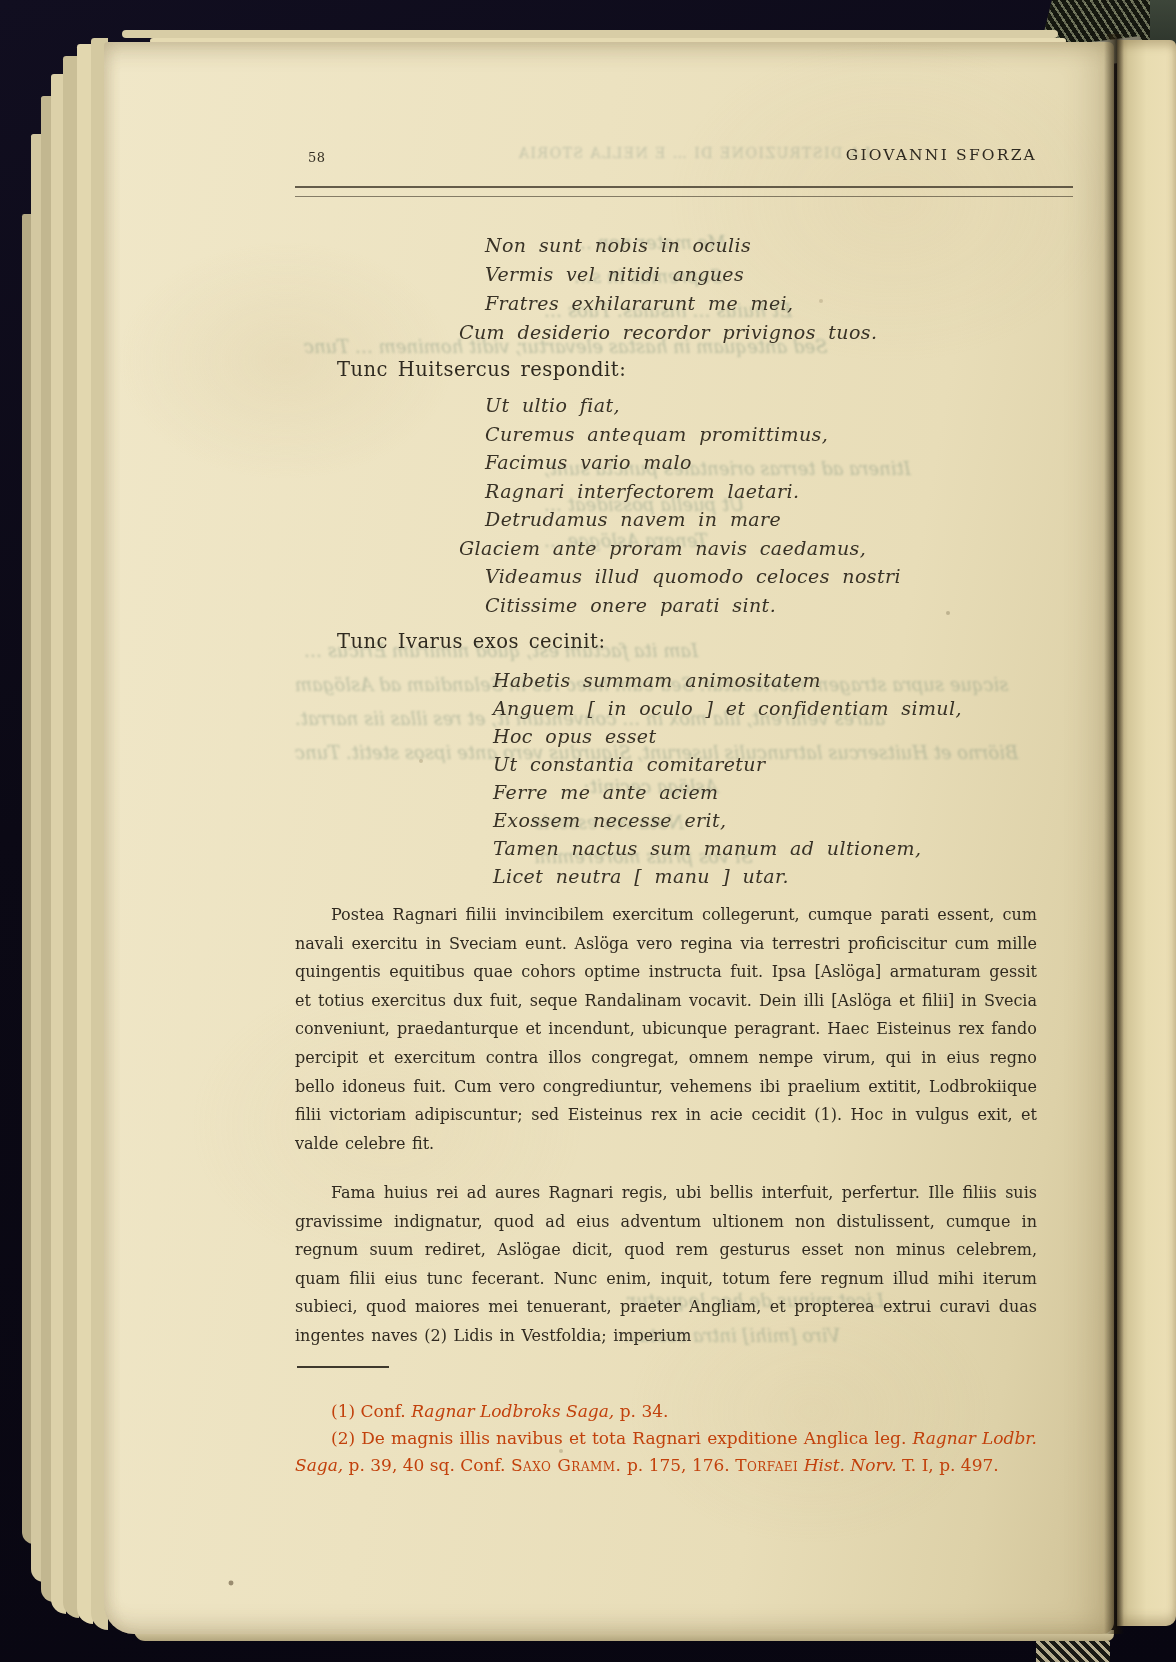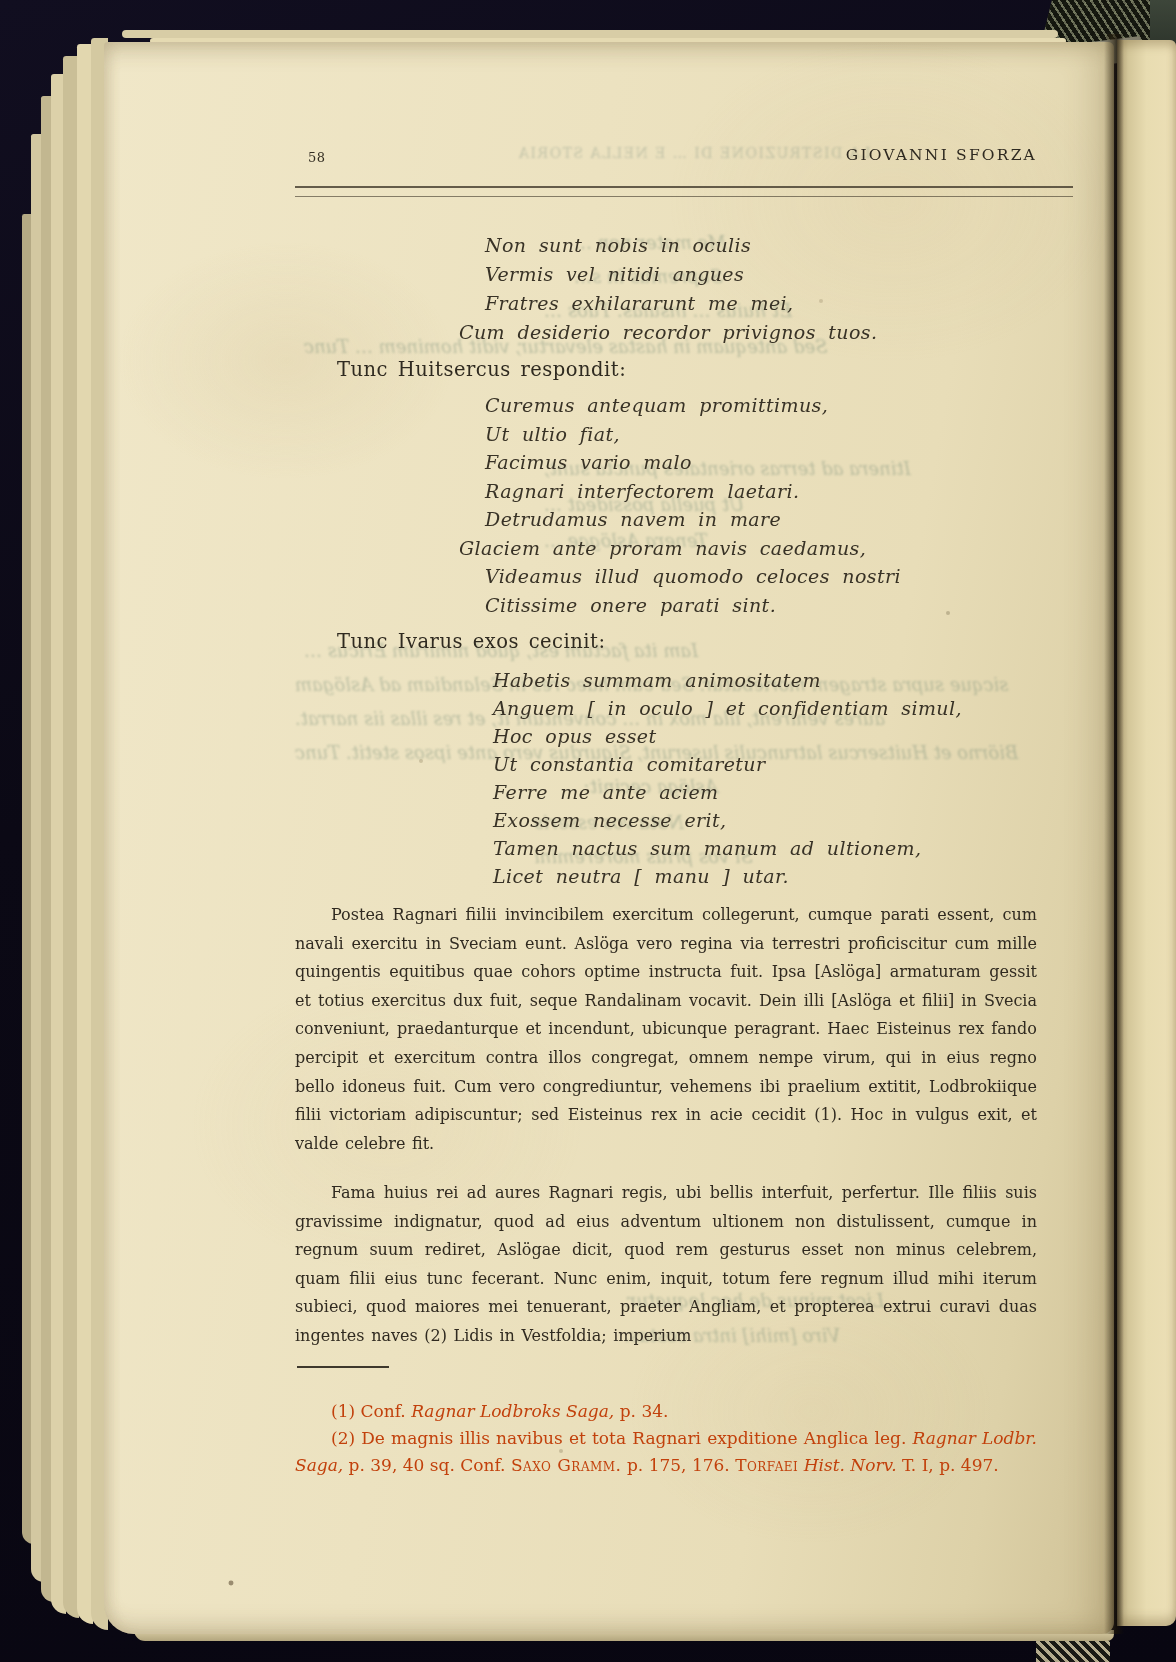--- a/index.html
+++ b/index.html
@@ -194,22 +194,22 @@
 
     <div class="abs poem poem-1">
       <div>Non sunt nobis in oculis</div>
       <div>Vermis vel nitidi angues</div>
       <div>Fratres exhilararunt me mei,</div>
       <div class="outdent">Cum desiderio recordor privignos tuos.</div>
     </div>
 
     <div class="abs speaker speaker-1">Tunc Huitsercus respondit:</div>
     <div class="abs poem poem-2">
+      <div>Ut ultio fiat,</div>
       <div>Curemus antequam promittimus,</div>
-      <div>Ut ultio fiat,</div>
       <div>Facimus vario malo</div>
       <div>Ragnari interfectorem laetari.</div>
       <div>Detrudamus navem in mare</div>
       <div class="outdent">Glaciem ante proram navis caedamus,</div>
       <div>Videamus illud quomodo celoces nostri</div>
       <div>Citissime onere parati sint.</div>
     </div>
 
     <div class="abs speaker speaker-2">Tunc Ivarus exos cecinit:</div>
     <div class="abs poem poem-3">

